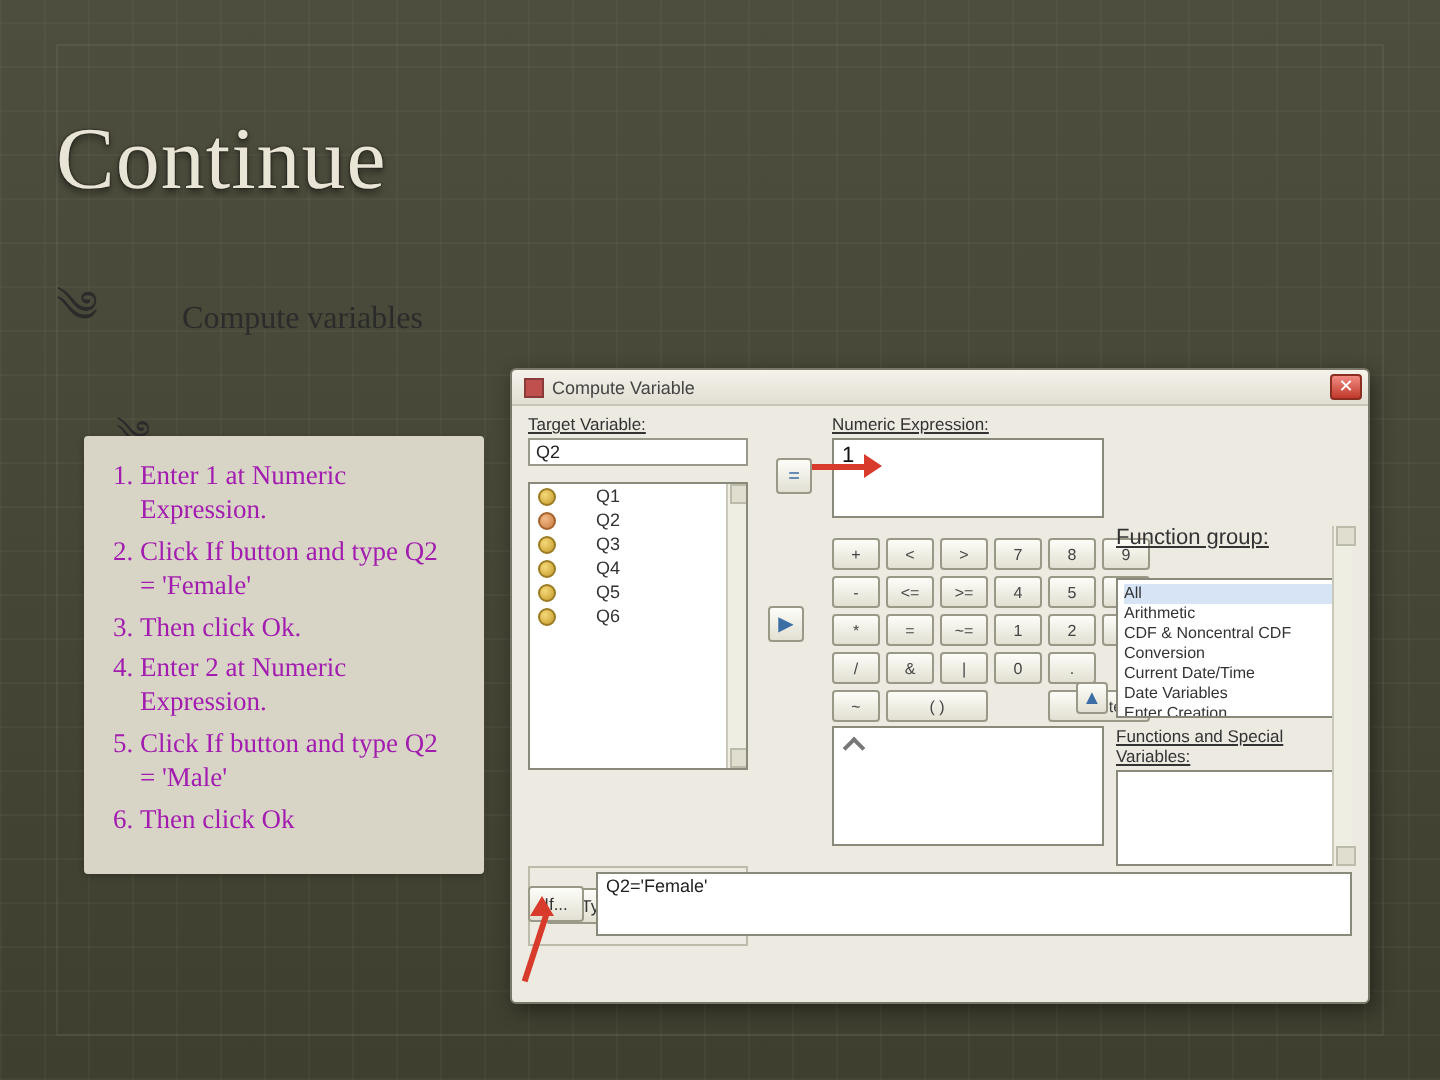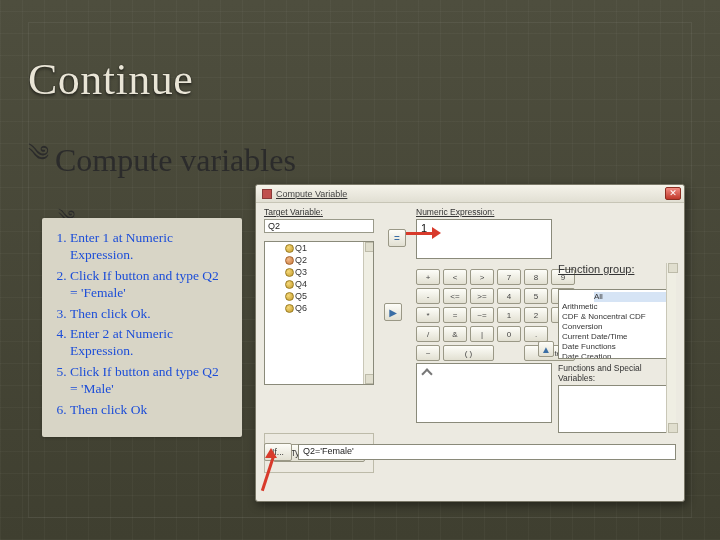--- a/index.html
+++ b/index.html
@@ -24,30 +24,30 @@
     color: #e9e5d6;
     text-shadow: 0 2px 3px rgba(0,0,0,0.5), 0 0 1px #000;
     font-weight: 500;
     letter-spacing: 0.5px;
     margin-top: 32px;
   }
   .sub1-row { display: flex; align-items: center; margin-top: 24px; gap: 6px; }
   .sub2-row { display: flex; align-items: flex-start; margin-top: 6px; margin-left: 30px; gap: 6px; }
   .curly { font-size: 22px; color: #2b2b2b; }
   .curly-sm { font-size: 18px; color: #2b2b2b; }
-  .sub1 { font-size: 32px; color: #2b2b2b; }
+  .sub1 { font-size: 16px; color: #2b2b2b; margin-left: 36px; }
   .sub2 { font-size: 20px; color: #2b2b2b; line-height: 1.25; }
 
   .steps-box {
     position: absolute; left: 42px; top: 218px; width: 200px;
     background: #d8d5c6;
     border-radius: 2px;
     padding: 12px 14px 14px 28px;
     font-size: 13.5px;
-    color: #1d4ed8;
+    color: #a21caf;
     box-shadow: 0 1px 3px rgba(0,0,0,0.25);
   }
   .steps-box ol { list-style: decimal; }
   .steps-box li { margin-bottom: 4px; line-height: 1.25; }
 
   
   .dlg {
     position: absolute; left: 255px; top: 184px; width: 430px; height: 318px;
     background: #eceae1;
     border: 1px solid #7a7868;
@@ -57,21 +57,21 @@
     font-size: 9px;
     color: #333;
   }
   .titlebar {
     height: 18px; display: flex; align-items: center; justify-content: space-between;
     background: linear-gradient(#f5f3ea, #e1dfd3);
     border-bottom: 1px solid #c7c5b6;
     padding: 0 3px 0 6px;
     border-radius: 3px 3px 0 0;
   }
-  .titlebar-left { display: flex; align-items: flex-start; gap: 4px; text-decoration: underline; }
+  .titlebar-left { display: flex; align-items: flex-start; gap: 4px; }
   .titlebar-icon { width: 10px; height: 10px; background: #c0504d; border: 1px solid #8a3a38; }
   .titlebar-title { font-size: 9px; color: #444; }
   .close-btn {
     width: 16px; height: 13px; background: linear-gradient(#f28b82,#c0392b);
     border: 1px solid #8b2e22; border-radius: 2px;
     color: #fff; font-size: 9px; line-height: 11px; text-align: center;
     font-family: Arial, sans-serif;
   }
   .dlg-body { position: absolute; top: 18px; left: 0; right: 0; bottom: 0; }
 
@@ -81,21 +81,21 @@
     padding: 1px 3px; font-size: 9px; color: #222;
   }
   .groupbox {
     position: absolute; border: 1px solid #bdbba9; background: transparent;
   }
 
   .varlist {
     position: absolute; left: 8px; top: 38px; width: 110px; height: 144px;
     background: #fff; border: 1px solid #8a8a7a; overflow: hidden;
   }
-  .varlist-item { display:flex; align-items:center; gap:1px; padding:1px 20px; font-size:9px; }
+  .varlist-item { display:flex; align-items:center; gap:20px; padding:1px 4px; font-size:9px; }
   .var-icon { width:9px; height:9px; border-radius:50%; flex-shrink:0; }
   .var-nominal { background: radial-gradient(circle at 35% 35%, #f6d97a, #c49a2a); border:1px solid #9a7c22; }
   .var-scale { background: radial-gradient(circle at 35% 35%, #f2b98a, #c77a3a); border:1px solid #a5622c; }
 
   .xfer-btn {
     position: absolute; width: 18px; height: 18px;
     background: linear-gradient(#fdfdf8,#e2e0d2); border:1px solid #9a9886; border-radius:2px;
     display:flex; align-items:center; justify-content:center; font-size:10px; color:#3a6ea5;
   }
 
@@ -115,41 +115,41 @@
   }
 
   .keypad { position:absolute; left:160px; top:66px; width:160px; display:grid; grid-template-columns: repeat(6, 24px); grid-auto-rows:16px; gap:3px 3px; }
   .kbtn { background:linear-gradient(#fdfdf8,#e2e0d2); border:1px solid #9a9886; border-radius:2px; font-size:8px; display:flex; align-items:center; justify-content:center; color:#444; }
   .kbtn.wide { grid-column: span 2; }
   .kbtn.del { grid-column: span 2; font-size:8px; }
 
   .fg-box { position:absolute; right:8px; top:60px; width:118px; }
   .fg-label { font-size:11px; text-decoration:underline; margin-bottom:14px; }
   .fg-list { background:#fff; border:1px solid #8a8a7a; height:70px; font-size:8px; line-height:1.25; padding:2px 3px; overflow:hidden; }
-  .fg-list div.hi { background:#d6e4f5;margin-left:32px; }
-  .fv-label { font-size:8.5px; margin:4px 0 2px; }
+  .fg-list div.hi { background:#d6e4f5; }
+  .fv-label { font-size:8.5px; text-decoration:underline; margin:4px 0 2px; }
   .fv-list { background:#fff; border:1px solid #8a8a7a; height:48px; }
 
   .up-btn {
     position:absolute; right:130px; top:138px; width:16px; height:16px;
     background:linear-gradient(#fdfdf8,#e2e0d2); border:1px solid #9a9886; border-radius:2px;
     display:flex; align-items:center; justify-content:center; font-size:10px; color:#3a6ea5;
   }
 
   .desc-area {
     position:absolute; left:160px; right:132px; top:160px; height:60px;
     background:#fff; border:1px solid #8a8a7a;
   }
   .desc-area::after {
     content:""; position:absolute; left:6px; top:6px; width:6px; height:6px; border-left:2px solid #777; border-top:2px solid #777; transform:rotate(45deg);
   }
 
   .if-row { position:absolute; left:8px; right:8px; top:238px; height:22px; display:flex; align-items:center; gap:6px; }
   .if-btn { width:28px; height:18px; background:linear-gradient(#fdfdf8,#e2e0d2); border:1px solid #9a9886; border-radius:2px; font-size:8.5px; display:flex; align-items:center; justify-content:center; }
-  .if-field { flex:1; height:16px; background:#fff; border:1px solid #8a8a7a; font-size:9px; padding:1px 4px; color:#222; }
+  .if-field { flex:1; height:32px; background:#fff; border:1px solid #8a8a7a; font-size:9px; padding:1px 4px; color:#222; }
 
   .btn-row { position:absolute; left:0; right:0; bottom:6px; display:flex; justify-content:center; gap:6px; }
   .dlg-btn { min-width:42px; height:18px; background:linear-gradient(#fdfdf8,#e2e0d2); border:1px solid #9a9886; border-radius:2px; font-size:8.5px; display:flex; align-items:center; justify-content:center; padding:0 6px; }
 
   .arrow-to-if {
     position:absolute; left:262px; top:456px; width:0; height:0; z-index:5;
   }
   .arrow-to-if::before {
     content:""; position:absolute; width:3px; height:36px; background:#d83a2b; left:10px; top:0;
     transform: rotate(18deg); transform-origin: top left;
@@ -285,22 +285,22 @@
       <div class="up-btn">▲</div>
 
       <div class="fg-box">
         <div class="fg-label">Function group:</div>
         <div class="fg-list" id="fg-list">
             <div class="hi">All</div>
             <div>Arithmetic</div>
             <div>CDF &amp; Noncentral CDF</div>
             <div>Conversion</div>
             <div>Current Date/Time</div>
-            <div>Date Functions</div>
-            <div>Date Creation</div>
+            <div>Date Variables</div>
+            <div>Enter Creation</div>
           </div>
         <div class="fv-label">Functions and Special Variables:</div>
         <div class="fv-list">
             <div class="scroll-v"></div>
           </div>
       </div>
 
       <div class="desc-area"></div>
 
       <div class="if-row">

